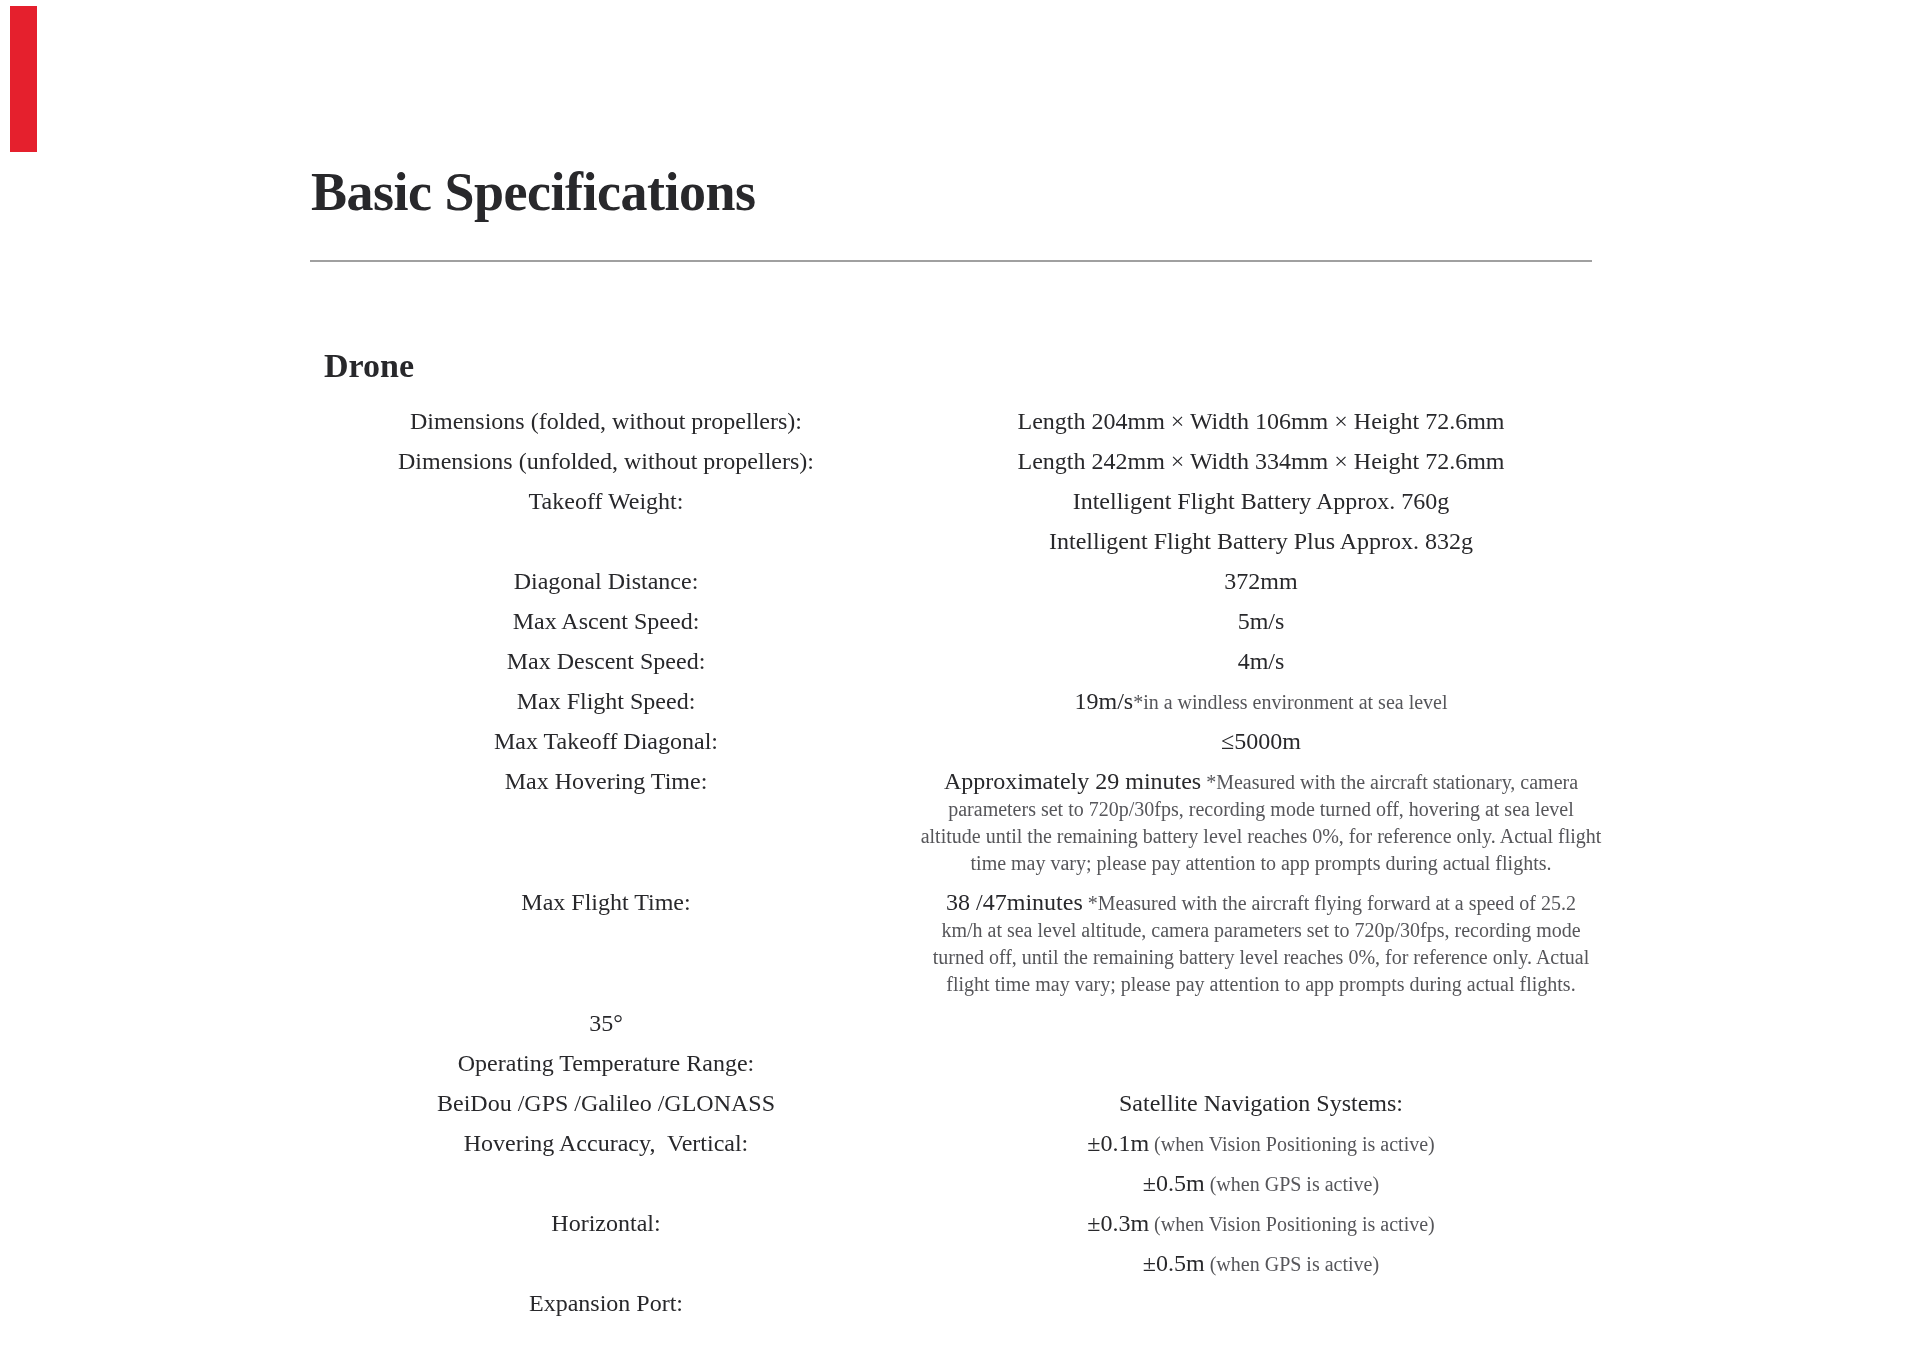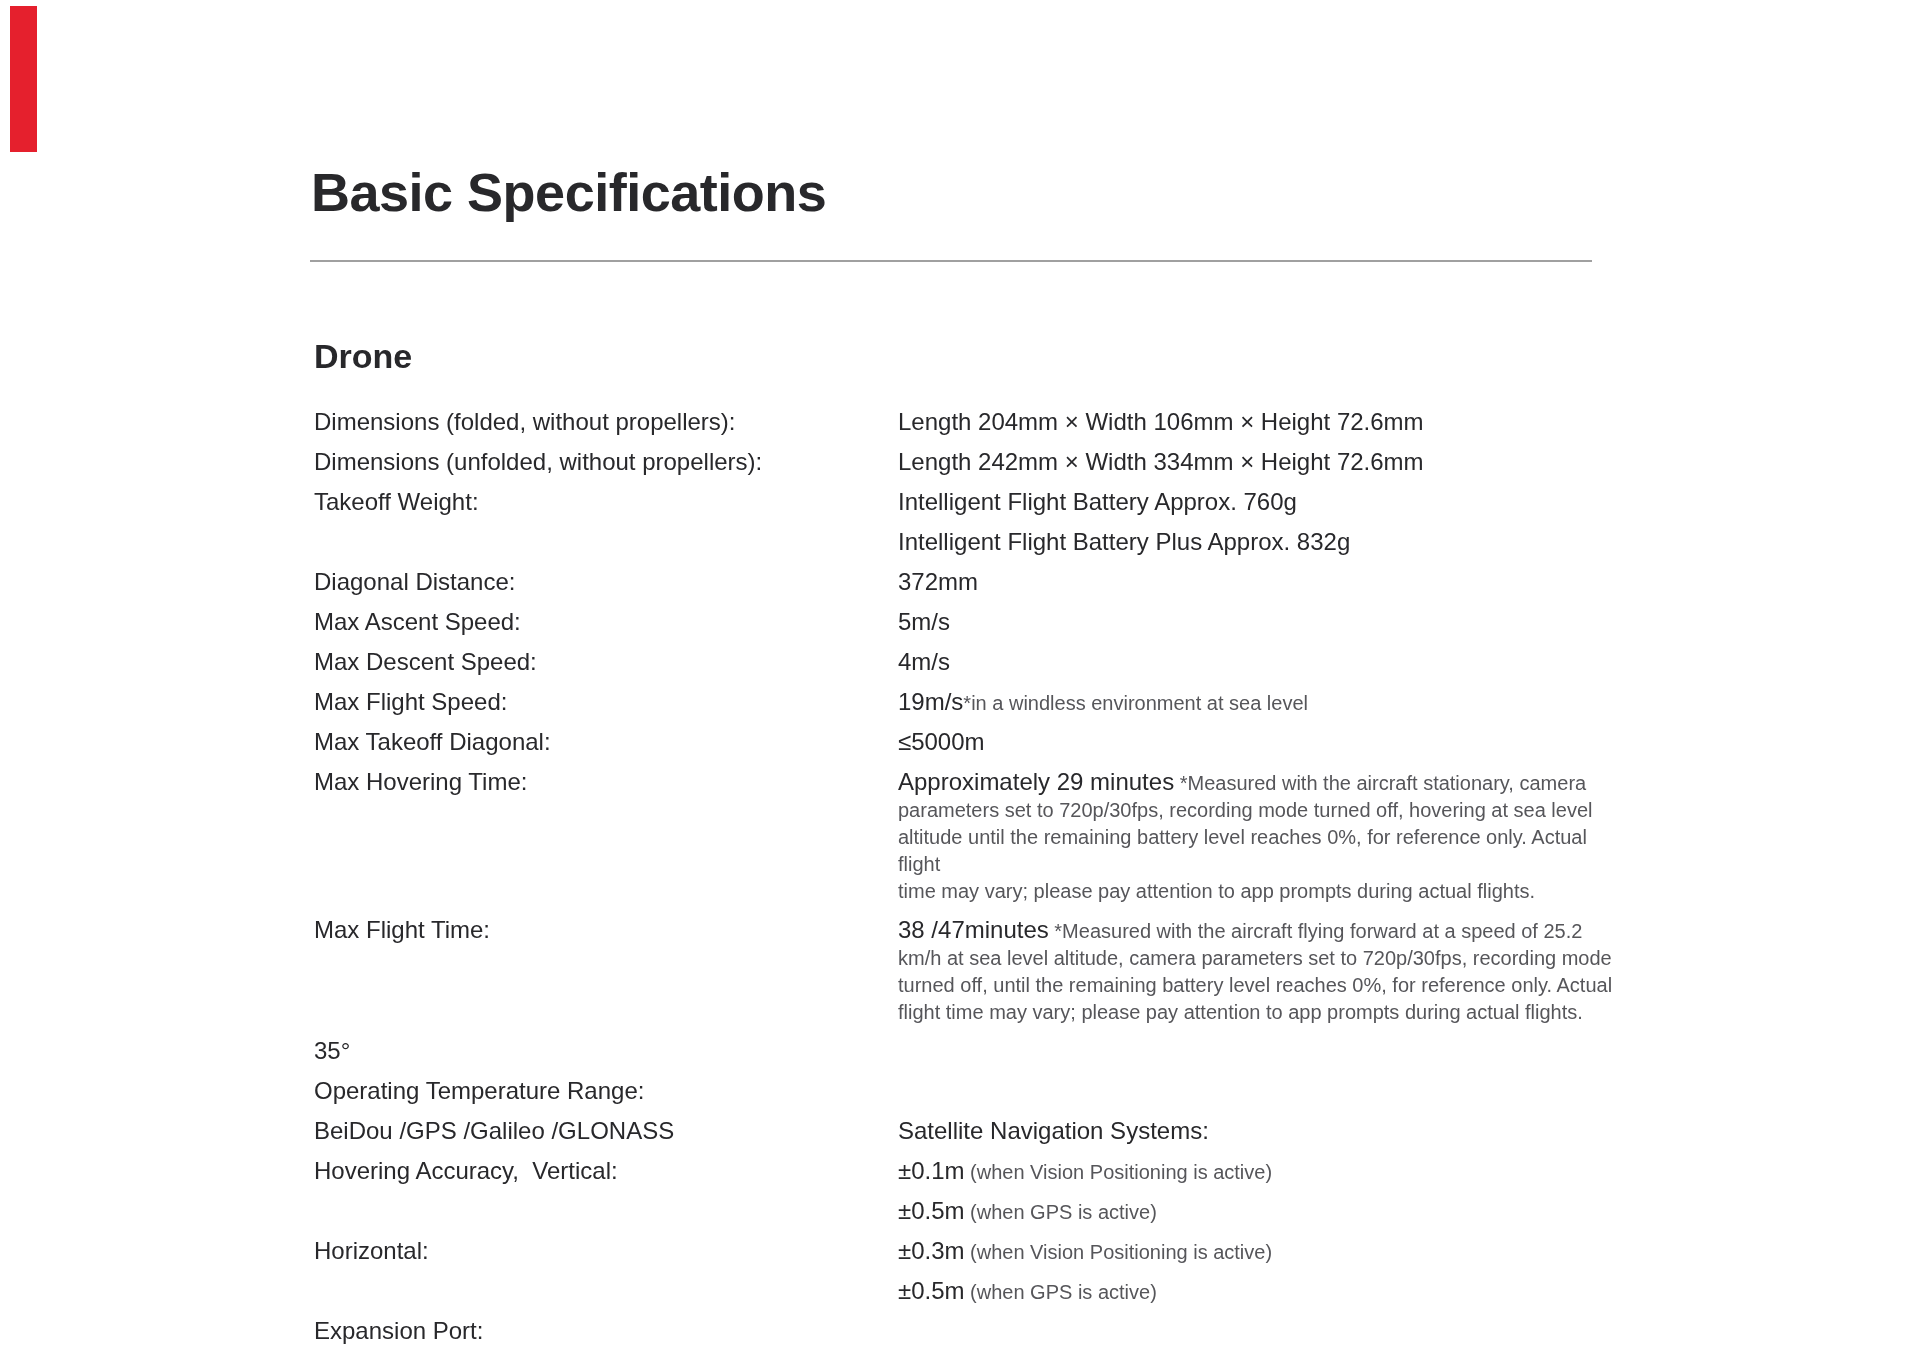--- a/index.html
+++ b/index.html
@@ -2,21 +2,21 @@
 <html style="--bg: #ffffff; --text: #28282b; --note: #56565a; --divider: #a0a0a0; --accent: #e5202d;"><head>
 <meta charset="utf-8">
 <style>
   html, body { margin: 0; padding: 0; background: #ffffff; }
   .page {
     position: relative;
     width: 1772px;
     height: 1345px;
     background: var(--bg, #ffffff);
     overflow: hidden;
-    font-family: Liberation Sans, sans-serif;
+    font-family: Liberation Serif, serif;
     color: var(--text, #28282b);
   }
   .accent-bar {
     position: absolute;
     left: 10px; top: 6px;
     width: 27px; height: 146px;
     background: var(--accent, #e5202d);
   }
   .title {
     position: absolute;
@@ -31,41 +31,42 @@
   }
   .divider {
     position: absolute;
     left: 310px; top: 260px;
     width: 1282px; height: 2px;
     background: var(--divider, #a0a0a0);
   }
   .section-heading {
     position: absolute;
     left: 312px; top: 337px;
-    margin: 2px;
+    margin: 12px;
     font-size: 34px;
     line-height: 34px;
     font-weight: 700;
     color: var(--text, #28282b);
     white-space: nowrap;
   }
   .spec-table {
     position: absolute;
     left: 314px; top: 408px;
     width: 1310px;
   }
   .row {
     display: grid;
     grid-template-columns: 584px 1fr;
     margin-bottom: 13px;
   }
   .cell {
     font-size: 24px;
     line-height: 27px;
     color: var(--text, #28282b);
+    text-align: center;
   }
   .label { white-space: pre-wrap; }
   .value .v { font-size: 24px; }
   .value .note {
     font-size: 20px;
     line-height: 24px;
     color: var(--note, #56565a);
     white-space: pre-wrap;
   }
 </style>

